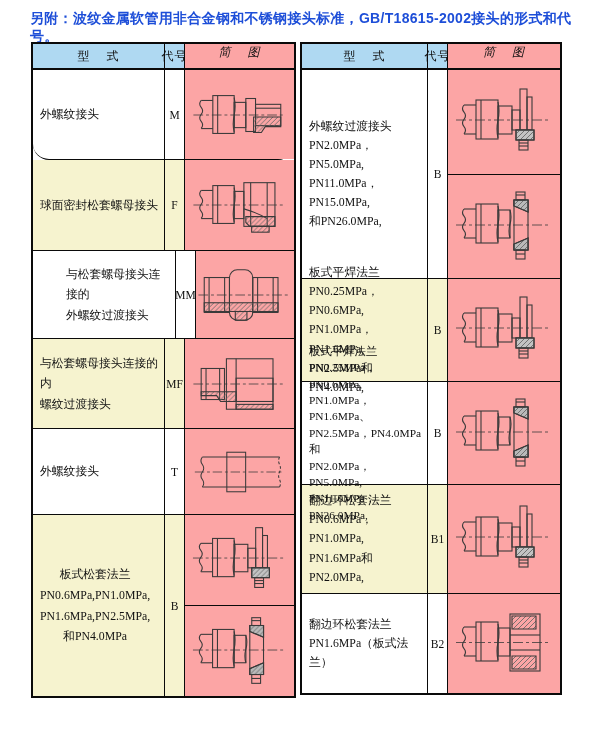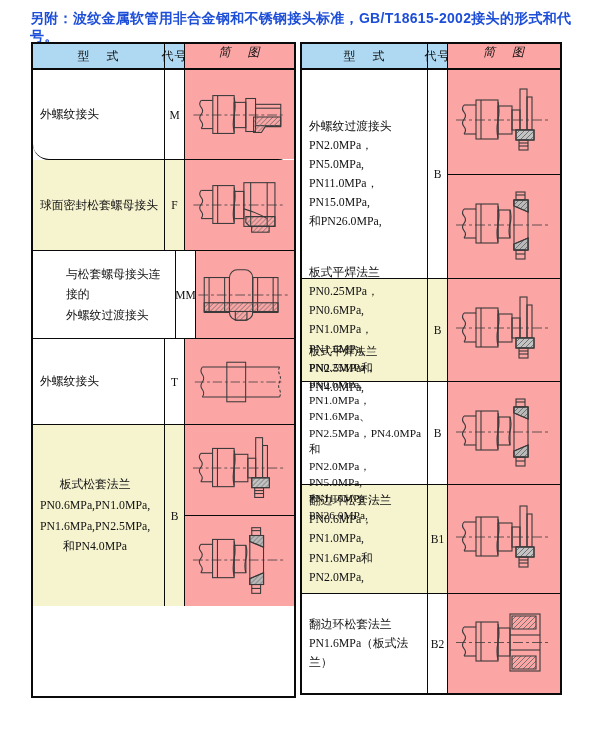--- a/index.html
+++ b/index.html
@@ -198,20 +198,32 @@
     <div class="cell c-code">MM</div>
     <div class="cell c-sketch">
         <div class="sub">
           <svg class="diag" width="98" height="66">
             <use href="#sym-mm"></use>
           </svg>
         </div>
       </div>
   </div>
 
+  <div class="row hl" style="height:90px;">
+    <div class="cell c-type">与松套螺母接头连接的内
+螺纹过渡接头</div>
+    <div class="cell c-code">MF</div>
+    <div class="cell c-sketch">
+        <div class="sub">
+          <svg class="diag" width="98" height="66">
+            <use href="#sym-mf"></use>
+          </svg>
+        </div>
+      </div>
+  </div>
 
   <div class="row" style="height:86px;">
     <div class="cell c-type">外螺纹接头</div>
     <div class="cell c-code">T</div>
     <div class="cell c-sketch">
         <div class="sub">
           <svg class="diag" width="98" height="64">
             <use href="#sym-t"></use>
           </svg>
         </div>

